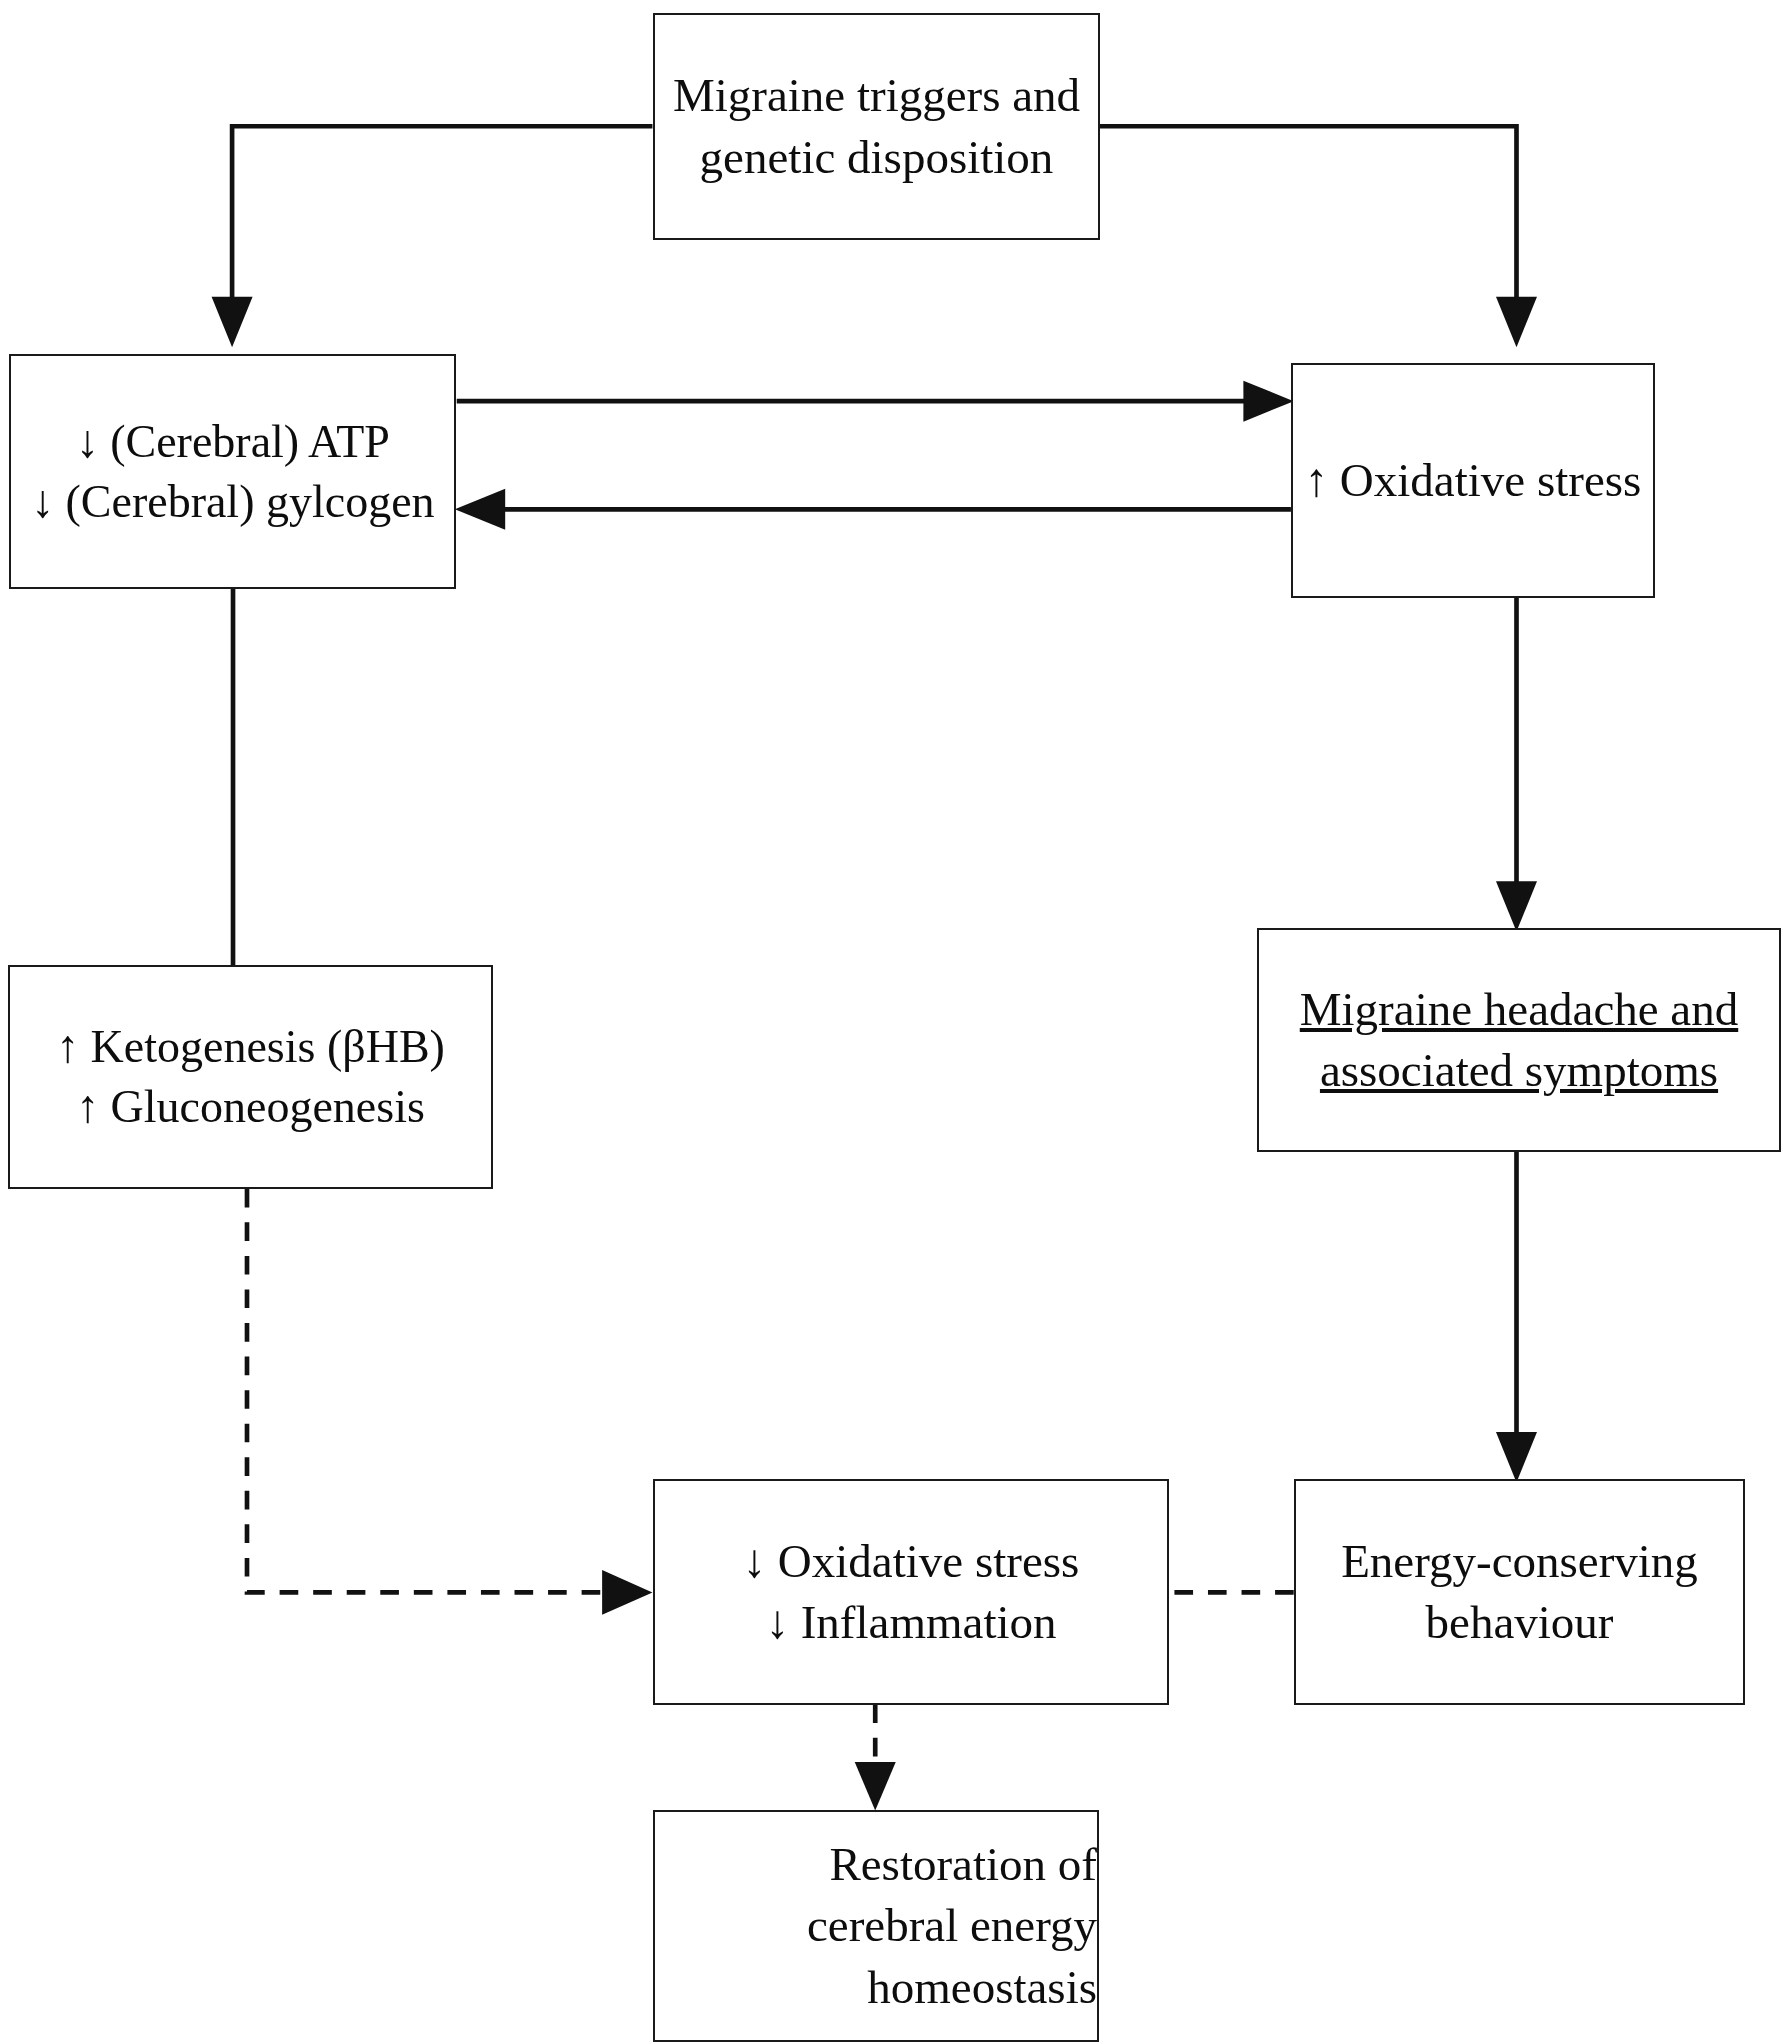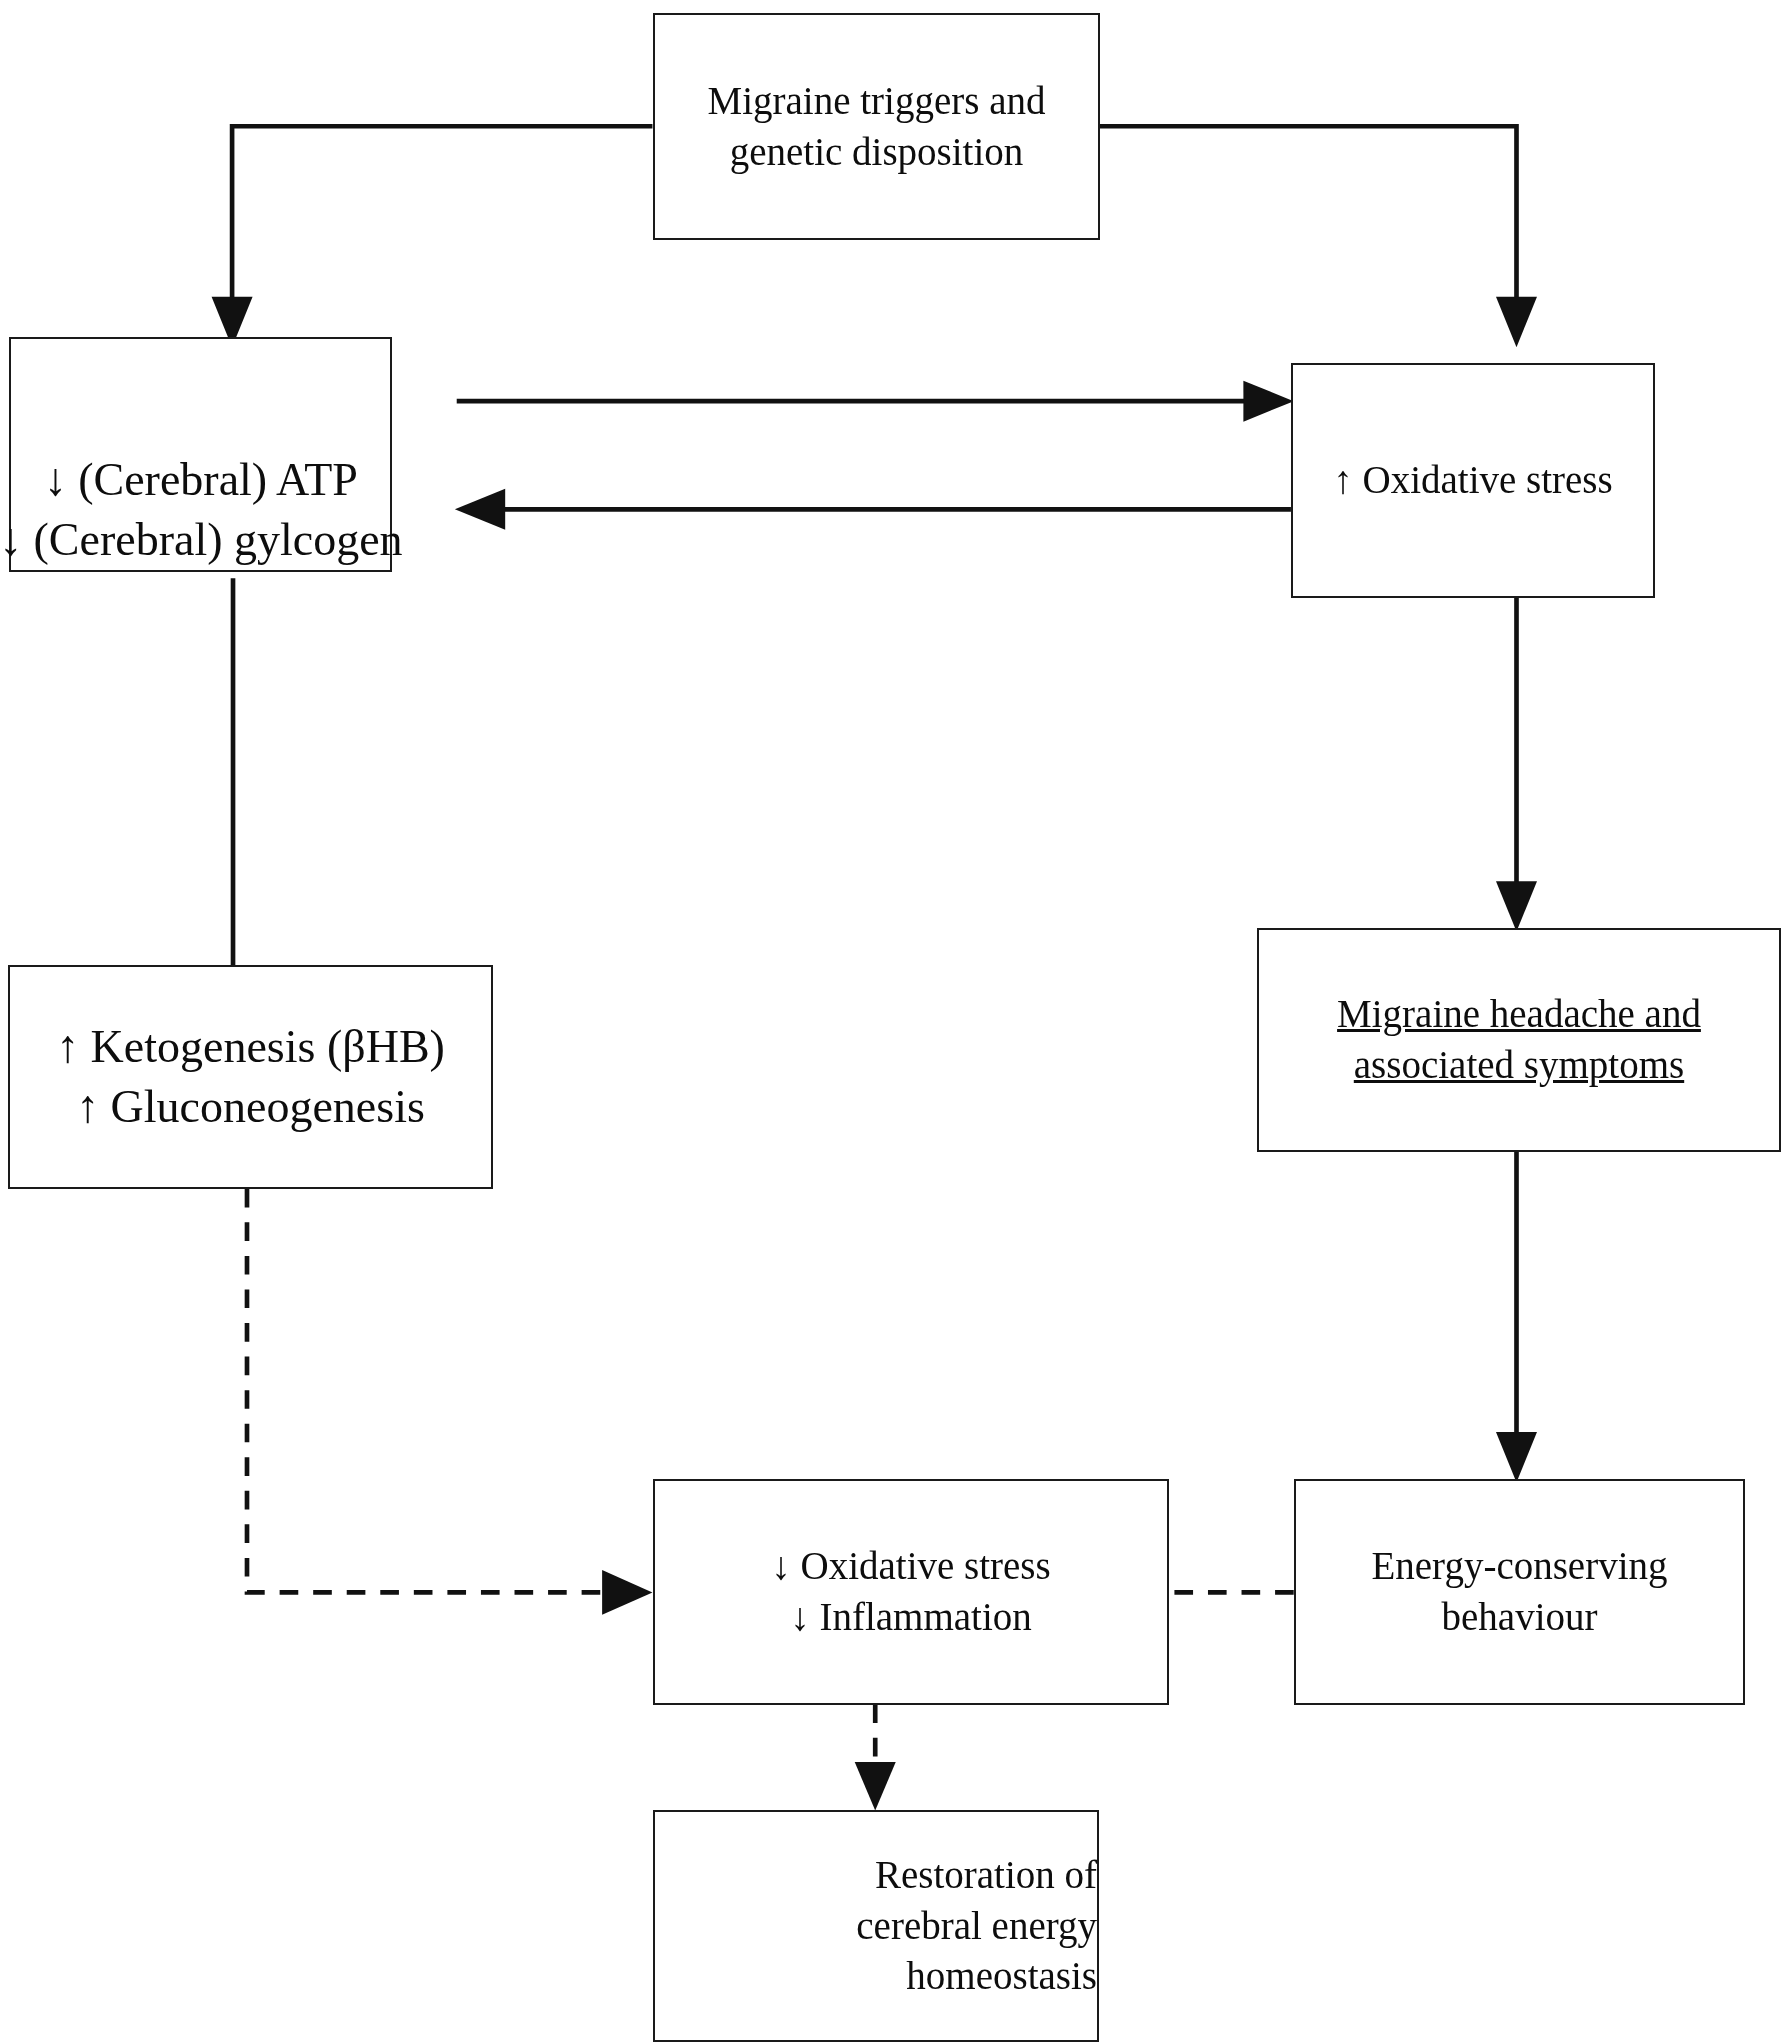--- a/index.html
+++ b/index.html
@@ -26,21 +26,21 @@
     justify-content: center;
     text-align: center;
     color: #0d0d0d;
     z-index: 3;
   }
   .node .line {
     display: block;
     white-space: nowrap;
     line-height: 1.30;
   }
-  .node.size-lg .line { font-size: 39px; }
+  .node.size-lg .line { font-size: 47px; }
   .node.size-md .line { font-size: 46px; }
 
   svg#edges {
     position: absolute;
     left: 0;
     top: 0;
     width: 1784px;
     height: 2043px;
     z-index: 1;
     overflow: visible;
@@ -109,21 +109,21 @@
       <line class="dashed-edge" x1="939" y1="1828" x2="939" y2="1912"></line>
       <polygon class="arrow-head" points="939,1942 917,1890 961,1890"></polygon>
     </g>
   </svg>
 
   <div class="node size-lg" style="left:653px; top:13px; width:447px; height:227px;">
     <span class="line">Migraine triggers and</span>
     <span class="line">genetic disposition</span>
   </div>
 
-  <div class="node size-md" style="left:9.3px; top:337px; width:383px; height:235px;justify-content:flex-end;">
+  <div class="node size-md" style="left:9.3px; top:354px; width:447px; height:235px;">
     <span class="line">↓ (Cerebral) ATP</span>
     <span class="line">↓ (Cerebral) gylcogen</span>
   </div>
 
   <div class="node size-lg" style="left:1291px; top:343px; width:364px; height:235px;margin-top:20px;">
     <span class="line">↑ Oxidative stress</span>
   </div>
 
   <div class="node size-md" style="left:8px; top:965px; width:485px; height:224px;">
     <span class="line">↑ Ketogenesis (βHB)</span>

